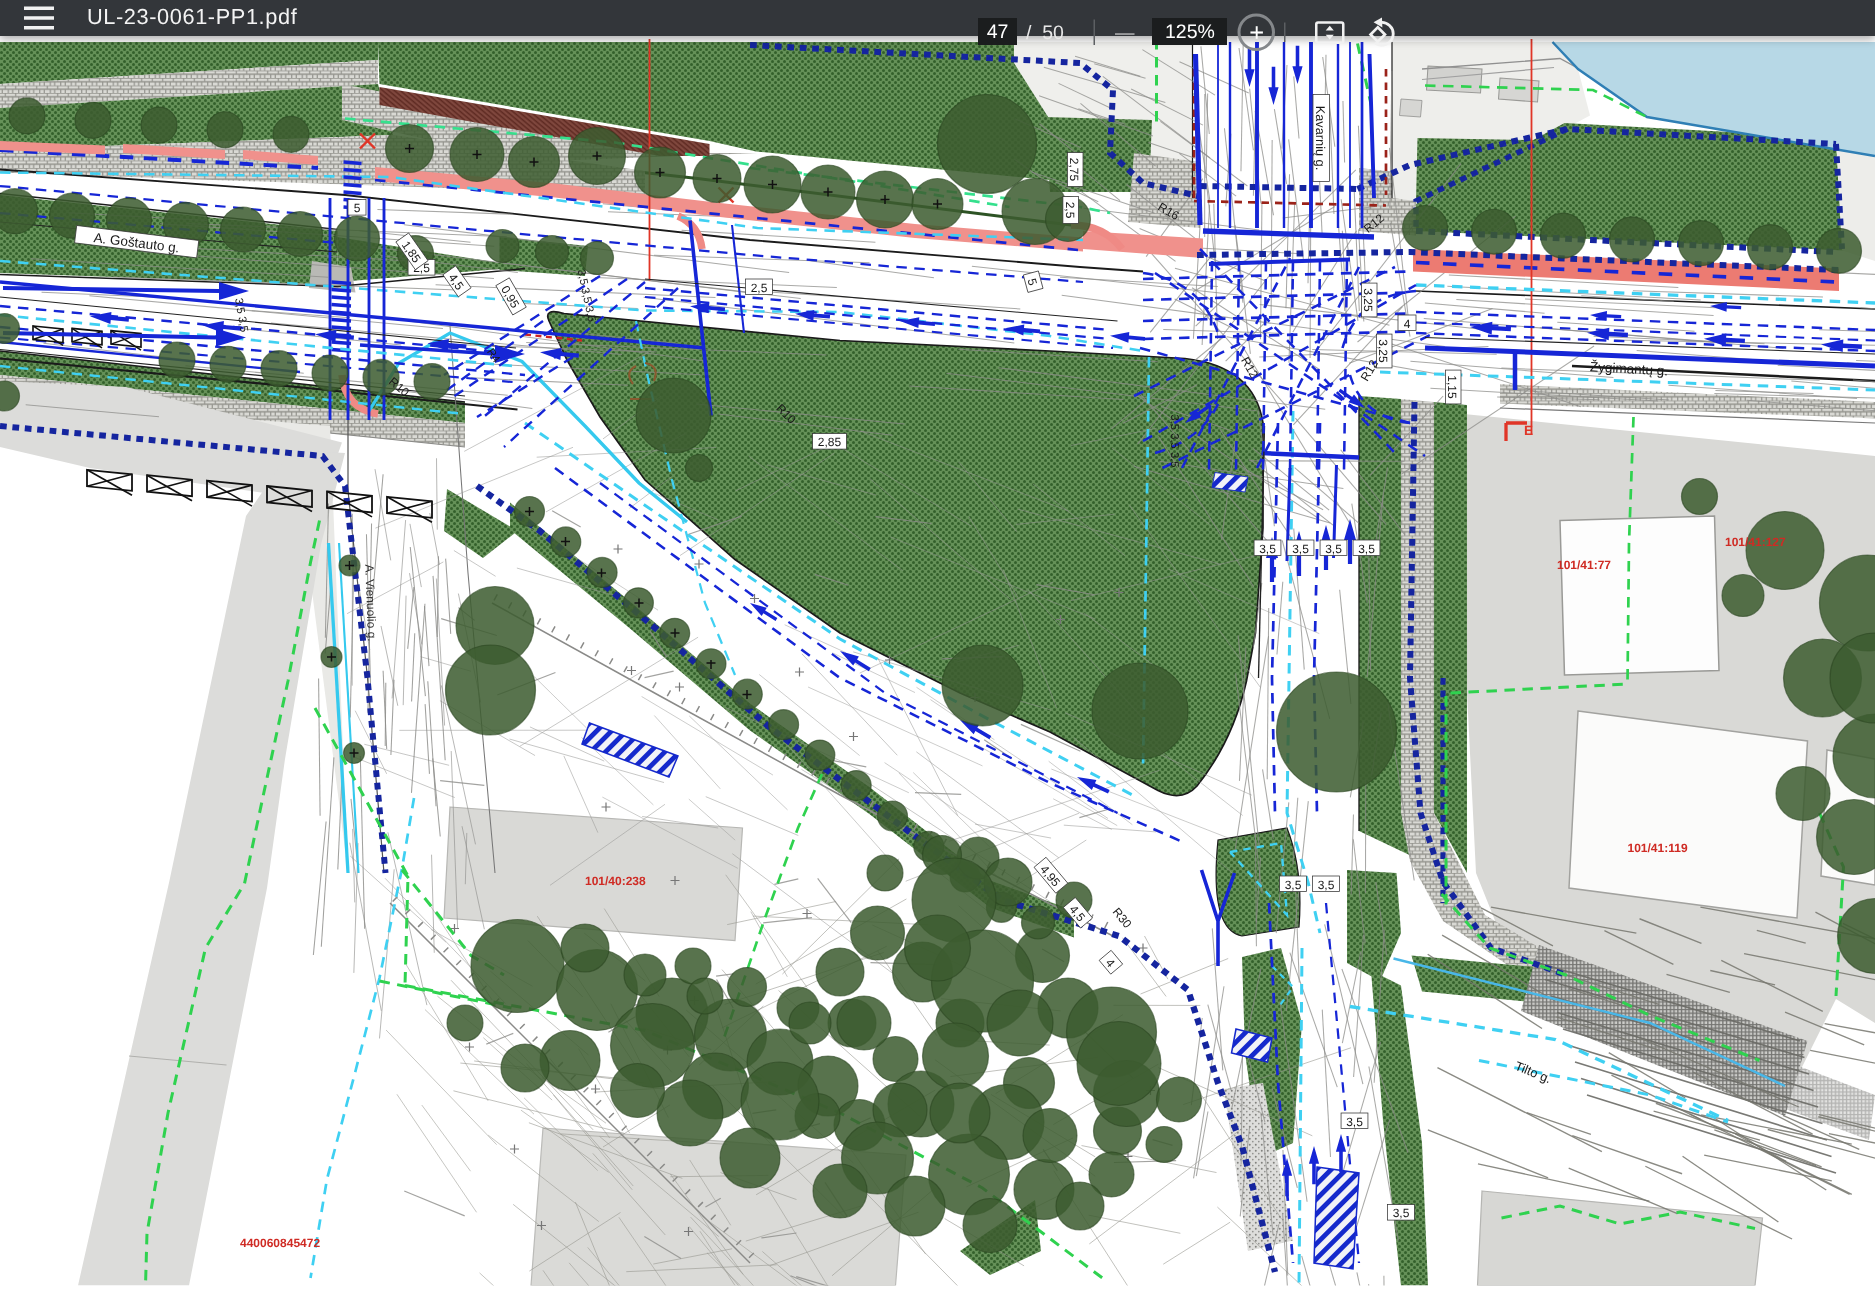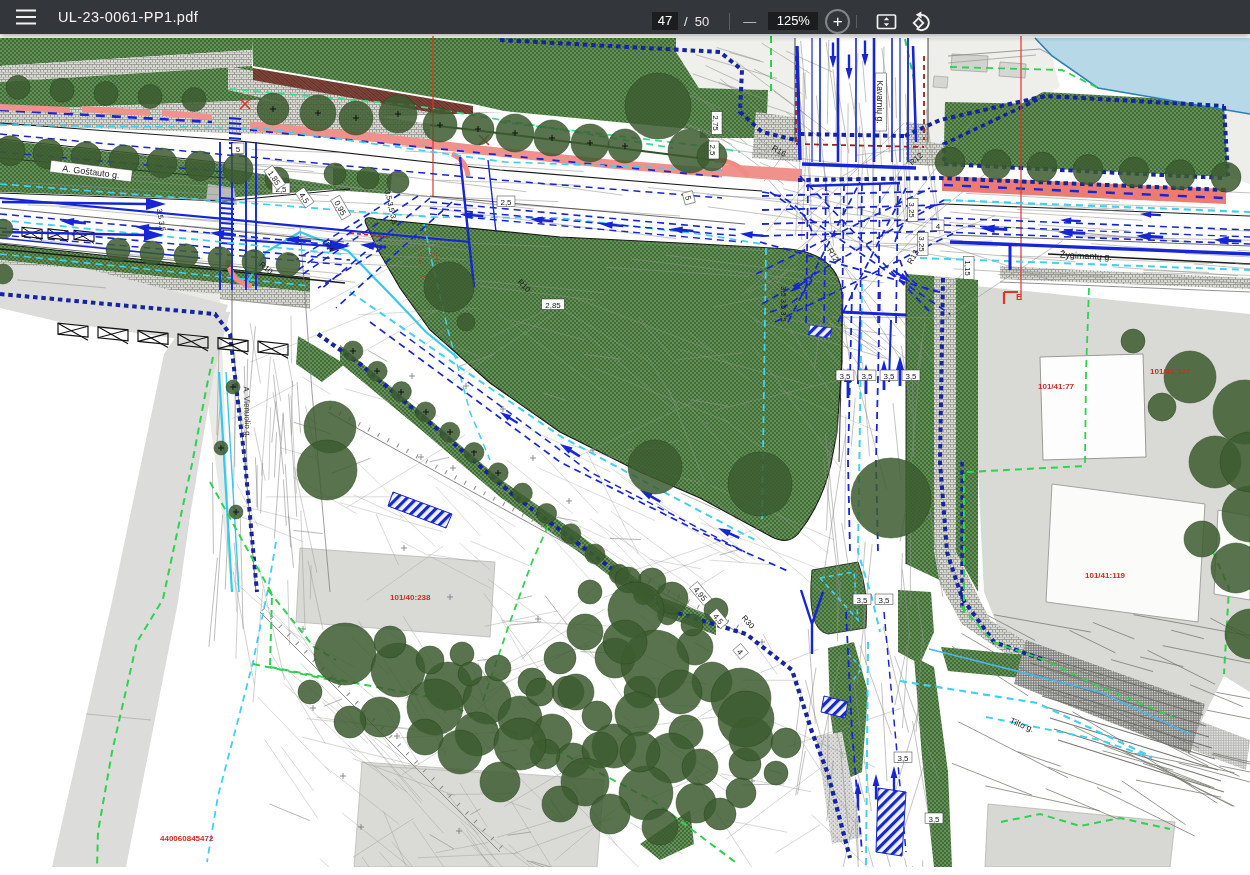--- a/index.html
+++ b/index.html
@@ -1,15 +1,15 @@
 <!DOCTYPE html>
 <html><head><meta charset="utf-8"><style>
 *{margin:0;padding:0;box-sizing:border-box}
 body{width:1250px;height:875px;overflow:hidden;background:#fff;font-family:"Liberation Sans",sans-serif}
-.tb{position:relative;height:34px;background:#33363a;display:flex;align-items:center;box-shadow:0 2px 6px rgba(0,0,0,.35)}
+.tb{position:relative;height:24px;background:#33363a;display:flex;align-items:center;box-shadow:0 2px 6px rgba(0,0,0,.35)}
 .ham{margin-left:16px}
 .title{color:#f4f4f4;font-size:14.5px;margin-left:22px;letter-spacing:.4px}
 .ctr{position:absolute;left:652px;top:0;height:42px;display:flex;align-items:center;color:#eee}
 .pgbox{display:inline-block;width:26px;height:18px;background:#1b1d1e;color:#fff;font-size:13px;text-align:center;line-height:18px}
 .sl{font-size:13px;color:#e8e8e8;margin-left:6px}
 .sep{display:inline-block;width:1px;height:17px;background:#5c5f62;margin-left:20px}
 .minus{color:#ddd;font-size:13px;margin-left:13px;transform:scaleY(.8)}
 .zbox{display:inline-block;width:50px;height:18px;background:#1b1d1e;color:#fff;font-size:13px;text-align:center;line-height:18px;margin-left:12px}
 .plusc{display:inline-block;width:25px;height:25px;border:2px solid #85888b;border-radius:50%;color:#fff;font-size:17px;font-weight:400;text-align:center;line-height:22px;margin-left:7px}
 .sep2{display:inline-block;width:1px;height:13px;background:#5c5f62;margin-left:6px}

